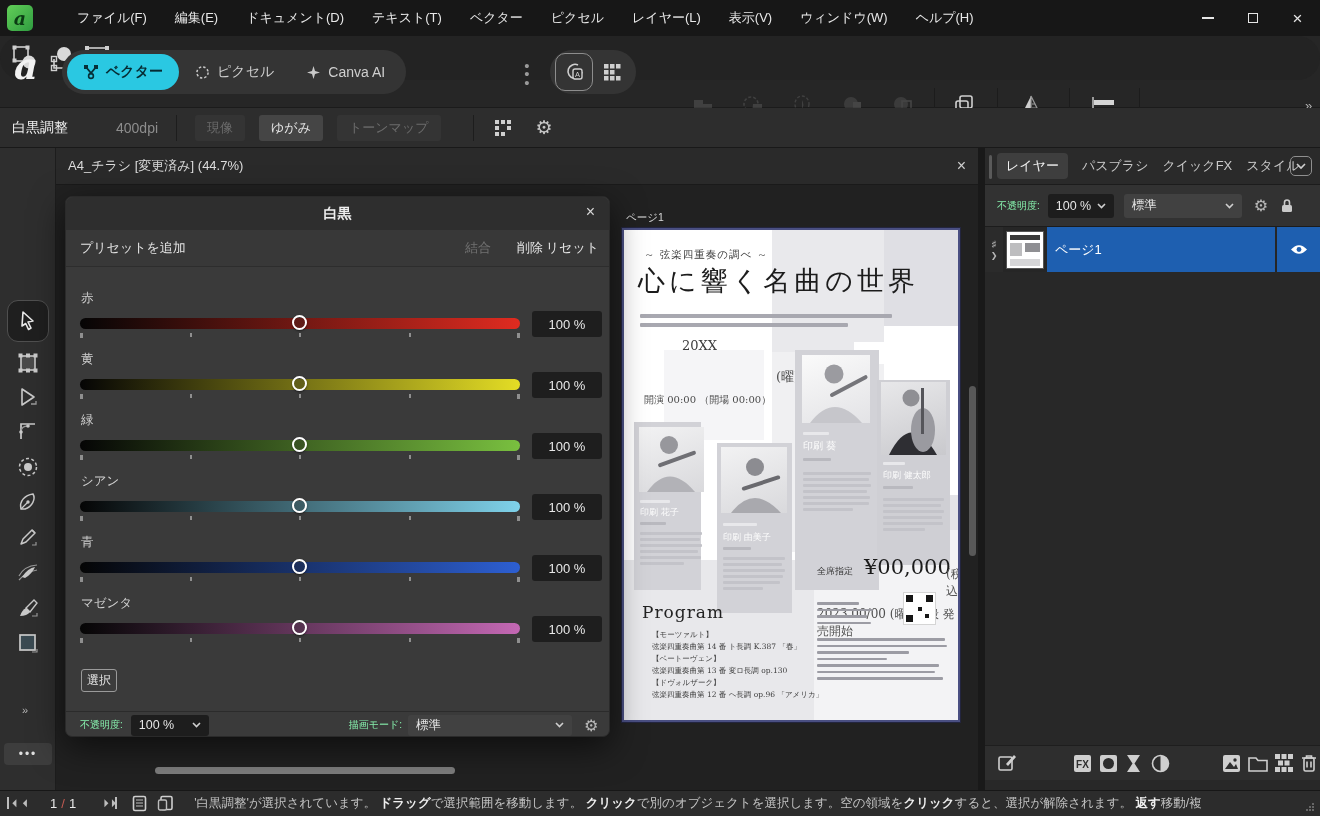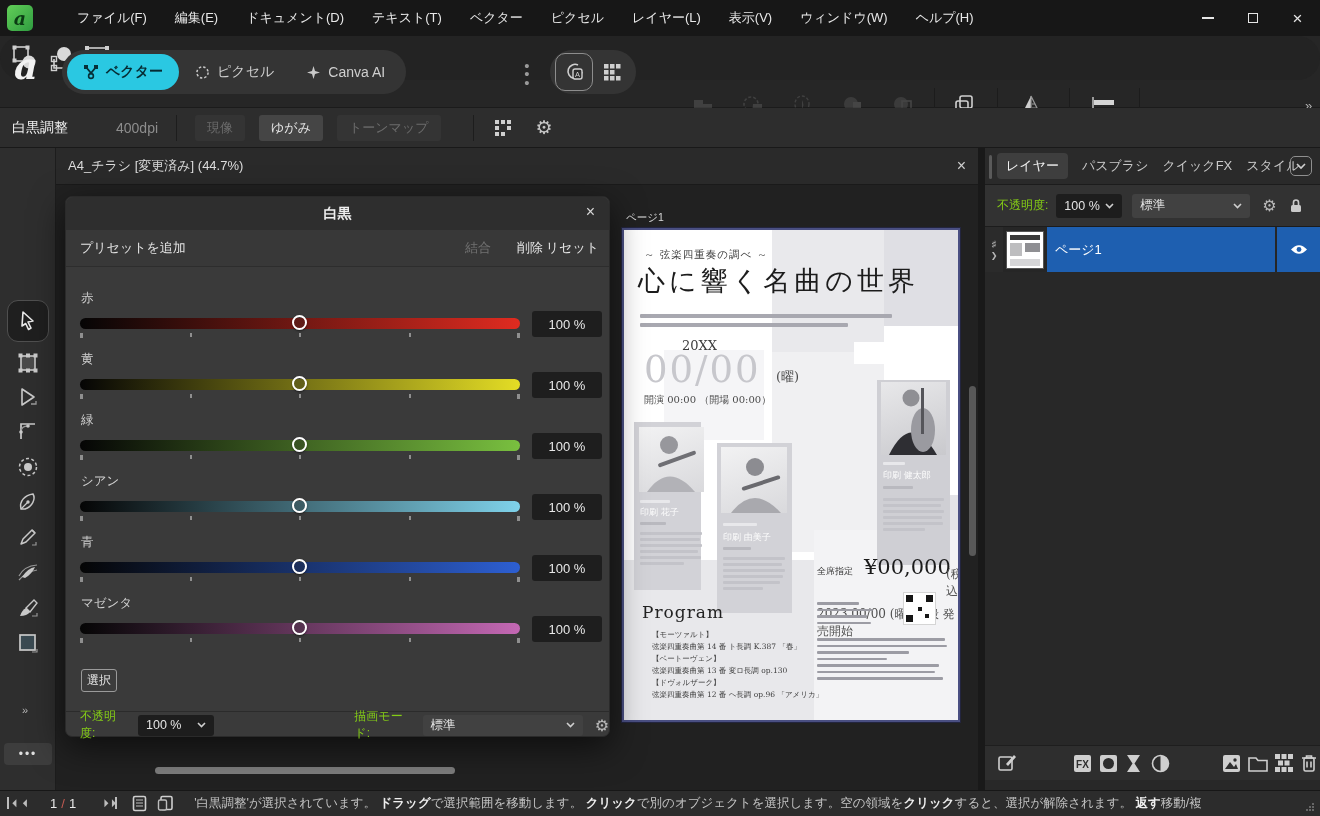--- a/index.html
+++ b/index.html
@@ -96,21 +96,21 @@
   .sl-ticks i:nth-child(1){left:0;width:3px;height:5px;} .sl-ticks i:nth-child(2){left:110px;}
   .sl-ticks i:nth-child(3){left:219px;} .sl-ticks i:nth-child(4){left:329px;}
   .sl-ticks i:nth-child(5){left:437px;width:3px;height:5px;}
   .sl-val { position:absolute; left:466px; width:70px; height:26px; background:#1e1e1e; border-radius:3px;
     color:#e8e8e8; font-size:13px; display:flex; align-items:center; justify-content:center; }
   #dlg-select { position:absolute; left:15px; top:472px; width:36px; height:23px; background:#3c3c3c;
     border:1px solid #9a9a9a; border-radius:3px; color:#e8e8e8; font-size:12px;
     display:flex; align-items:center; justify-content:center; }
   #dlg-bottom { position:absolute; left:0; top:514px; width:100%; height:27px; border-top:1px solid #2b2b2b;
     display:flex; align-items:center; }
-  .dim-label { color:#84cc16; font-size:12px; }
+  .dim-label { color:#86efac; font-size:10px; }
   .dd { background:#1d1d1d; border-radius:3px; height:21px; display:flex; align-items:center;
     color:#e4e4e4; font-size:12.5px; padding:0 8px; justify-content:space-between; }
   .dd.light { background:#414141; }
 
   
   #pagelabel { position:absolute; left:570px; top:63px; color:#d8d8d8; font-size:10.5px; }
   #page { position:absolute; left:566px; top:80px; width:338px; height:494px; background:#fff;
     border:2px solid #4a4f82; box-shadow:0 0 0 1px #23253f; overflow:hidden; }
   .gr { position:absolute; }
   .ph { height:3px; background:#b2b2b8; border-radius:1px; margin-bottom:4px; }
@@ -465,21 +465,20 @@
     <div class="gr" style="left:300px;top:265px;width:38px;height:115px;background:#e3e3e7"></div>
     <div class="gr" style="left:0;top:330px;width:190px;height:164px;background:#e8e8eb"></div>
     <div class="gr" style="left:190px;top:300px;width:148px;height:194px;background:#f3f3f5"></div>
     <div class="gr" style="left:230px;top:112px;width:108px;height:22px;background:#ffffff"></div>
 
     <div id="fl-subtitle">～ 弦楽四重奏の調べ ～</div>
     <div id="fl-title">心に響く名曲の世界</div>
     <div class="gr" style="left:16px;top:84px;width:252px;height:3.5px;background:#a8a8b0;border-radius:1px"></div>
     <div class="gr" style="left:16px;top:93px;width:208px;height:3.5px;background:#a8a8b0;border-radius:1px"></div>
     <div id="fl-year">20XX</div>
-    <div id="fl-date">00/00</div>
     <div id="fl-wd">(曜)</div>
     <div id="fl-time">開演 00:00 （開場 00:00）</div>
 
     <div class="card" style="left:10px;top:192px;width:67px;height:168px;">
       <div class="photo" style="left:5px;top:5px;width:65px;height:65px;">
         <svg width="65" height="65" viewBox="0 0 65 65">
             <circle cx="30" cy="18" r="9" fill="#97979c"></circle>
             <path d="M8 65 Q30 34 56 65 Z" fill="#b2b2b7"></path>
             <rect x="18" y="30" width="40" height="4" rx="2" transform="rotate(-20 38 32)" fill="#6f6f74"></rect>
           </svg>
@@ -507,20 +506,41 @@
       <div class="capbar" style="left:6px;top:80px;width:34px"></div>
       <div class="pname" style="left:6px;top:88px;font-size:9px">印刷 由美子</div>
       <div class="rombar" style="left:6px;top:104px;width:28px"></div>
       <div class="ptext" style="left:6px;top:114px;width:62px">
         <div class="ph" style="width:62px"></div>
           <div class="ph" style="width:59px"></div>
           <div class="ph" style="width:62px"></div>
           <div class="ph" style="width:60px"></div>
           <div class="ph" style="width:57px"></div>
           <div class="ph" style="width:40px"></div>
+      </div>
+    </div>
+    <div class="card" style="left:171px;top:120px;width:84px;height:240px;">
+      <div class="photo" style="left:7px;top:5px;width:68px;height:68px;background:linear-gradient(160deg,#fafafa,#e3e3e6);">
+        <svg width="68" height="68" viewBox="0 0 68 68">
+            <circle cx="32" cy="19" r="9.5" fill="#9b9ba0"></circle>
+            <path d="M8 68 Q32 36 60 68 Z" fill="#c6c6cb"></path>
+            <rect x="26" y="30" width="42" height="4" rx="2" transform="rotate(-28 45 32)" fill="#75757a"></rect>
+          </svg>
+      </div>
+      <div class="capbar" style="left:8px;top:82px;width:26px"></div>
+      <div class="pname" style="left:8px;top:89px;font-size:10px">印刷 葵</div>
+      <div class="rombar" style="left:8px;top:108px;width:28px"></div>
+      <div class="ptext" style="left:8px;top:122px;width:68px">
+        <div class="ph" style="width:68px"></div>
+          <div class="ph" style="width:66px"></div>
+          <div class="ph" style="width:68px"></div>
+          <div class="ph" style="width:64px"></div>
+          <div class="ph" style="width:67px"></div>
+          <div class="ph" style="width:66px"></div>
+          <div class="ph" style="width:50px"></div>
       </div>
     </div>
     <div class="card" style="left:253px;top:150px;width:73px;height:185px;background:#cfcfd4;">
       <div class="photo" style="left:4px;top:2px;width:65px;height:73px;background:linear-gradient(160deg,#e8e8ea,#c9c9cd);">
         <svg width="65" height="73" viewBox="0 0 65 73">
             <circle cx="30" cy="16" r="8.5" fill="#8f8f94"></circle>
             <path d="M8 73 Q30 28 56 73 Z" fill="#2e2e33"></path>
             <ellipse cx="42" cy="48" rx="12" ry="22" fill="#9a9aa0"></ellipse>
             <rect x="40" y="6" width="3" height="46" fill="#55555a"></rect>
           </svg>

